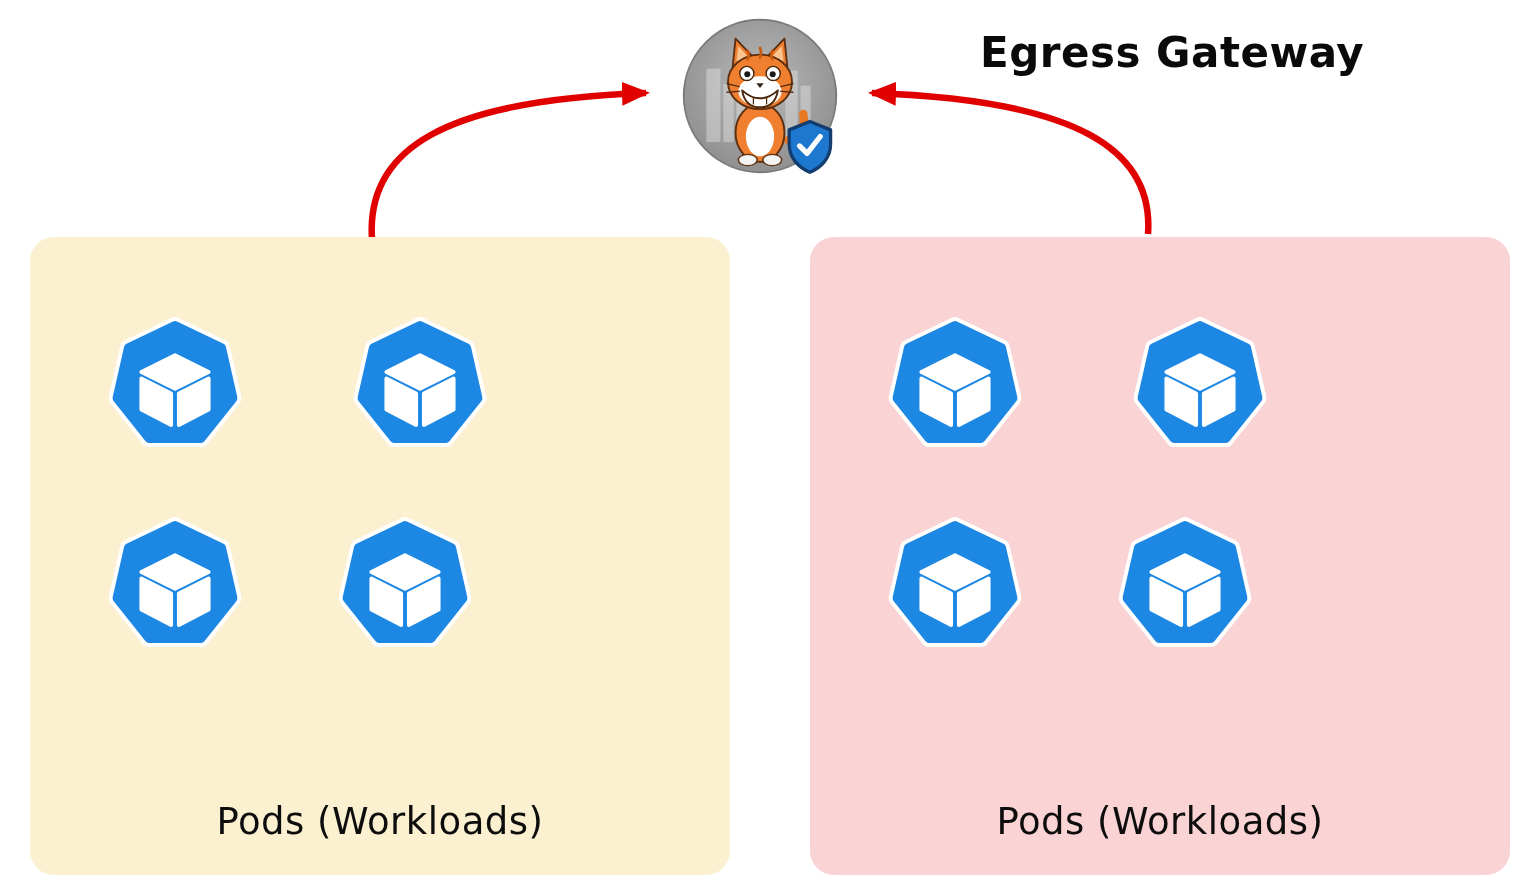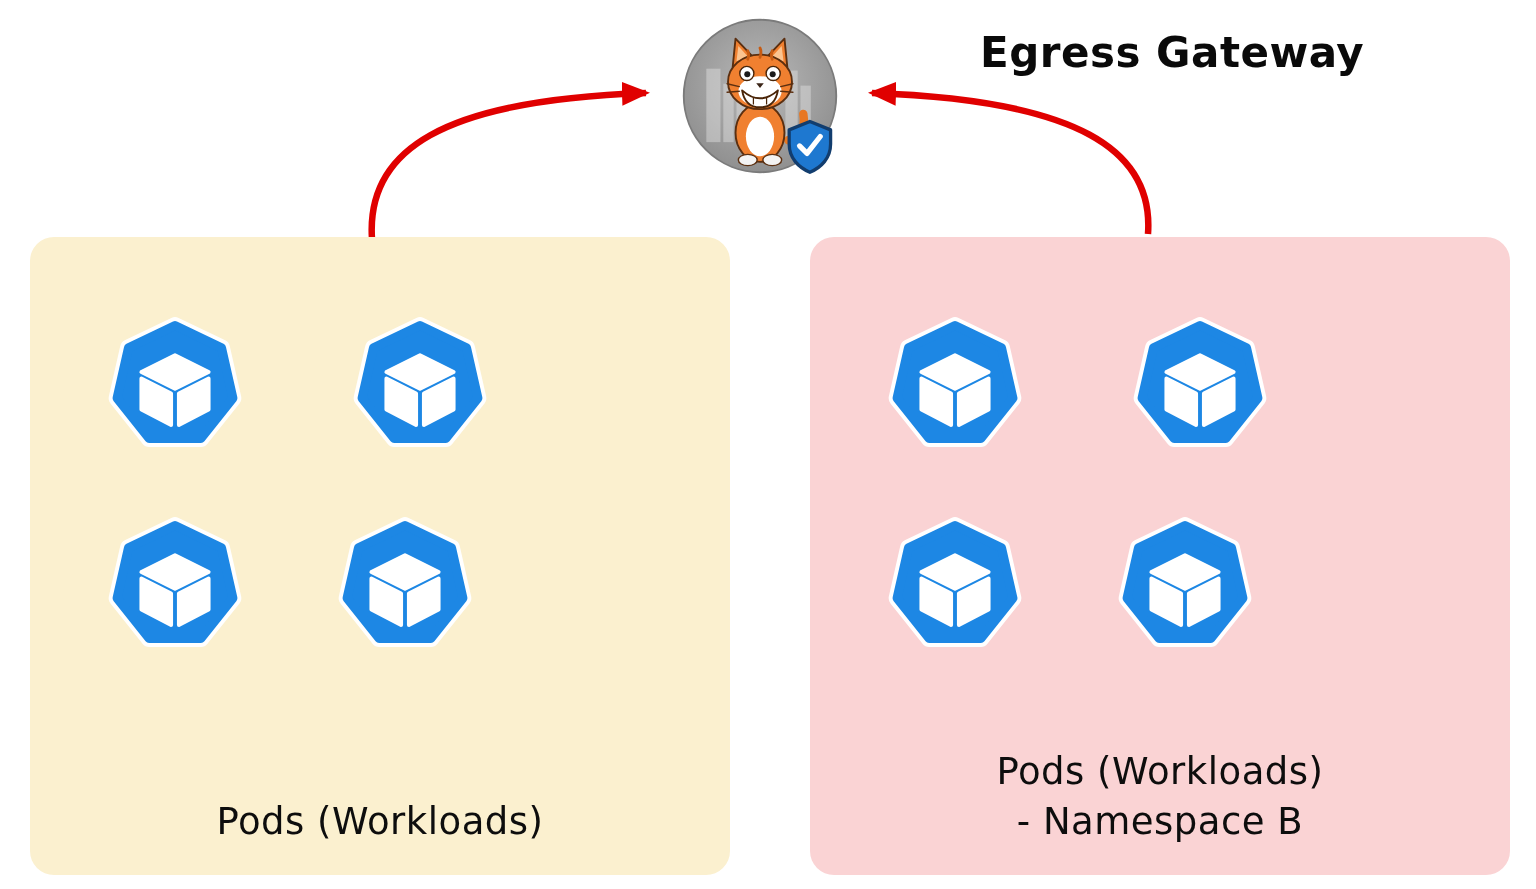--- a/index.html
+++ b/index.html
@@ -158,17 +158,16 @@
         <use href="#pod-sym"></use>
       </svg>
     <svg class="pod p3" viewBox="-8 -8 116 116">
         <use href="#pod-sym"></use>
       </svg>
     <svg class="pod p4" viewBox="-8 -8 116 116">
         <use href="#pod-sym"></use>
       </svg>
     <div class="ns-label">
       <div>Pods (Workloads)</div>
-      <div>- Namespace B</div>
     </div>
   </div>
 
 </div>
 
 </body></html>

